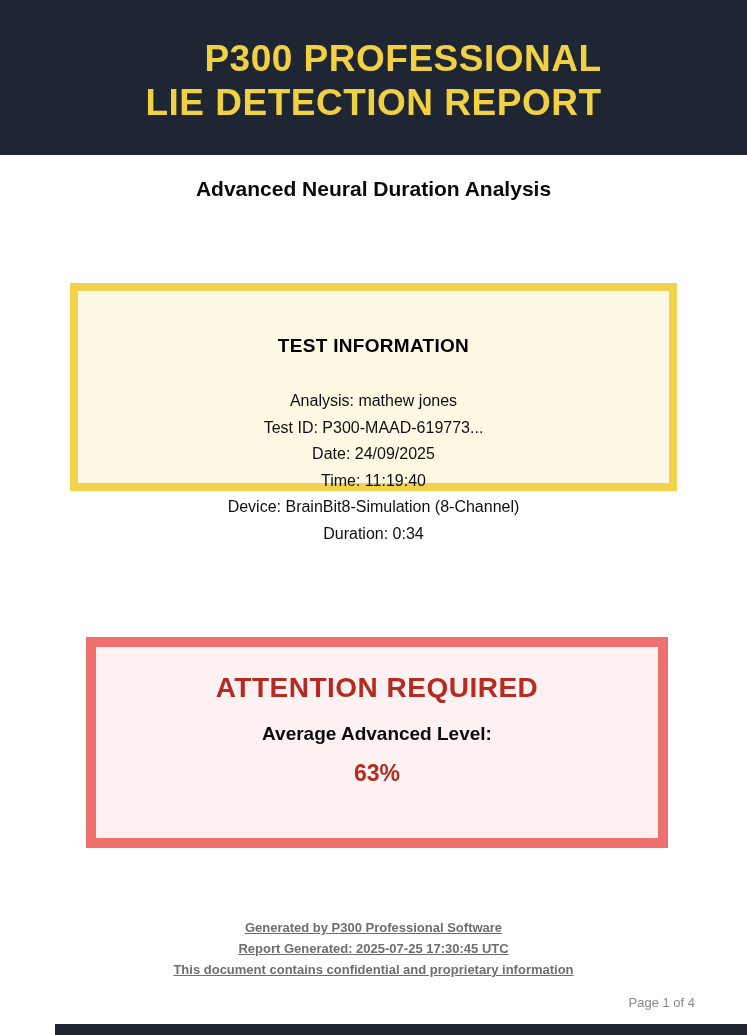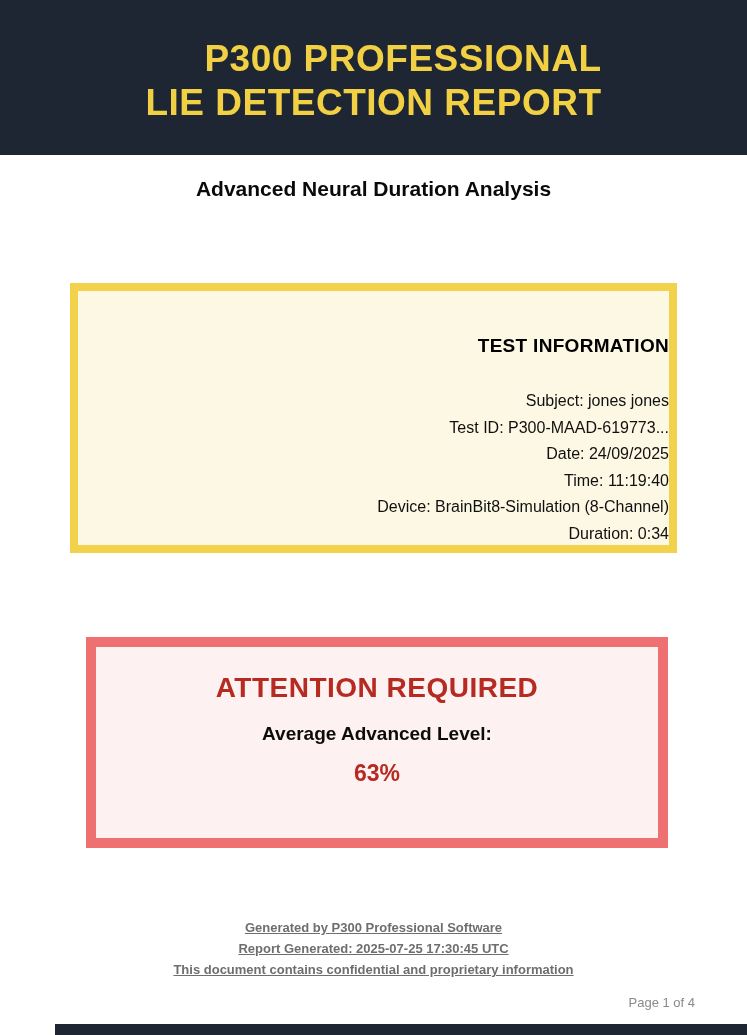--- a/index.html
+++ b/index.html
@@ -45,24 +45,24 @@
     text-align: center;
     font-size: 21px;
     font-weight: bold;
     color: #0a0a0a;
   }
   .info-box {
     position: absolute;
     top: 283px;
     left: 70px;
     width: 607px;
-    height: 270px;
+    height: 208px;
     background: var(--info-bg, #fdf8e3);
     border: 8px solid var(--info-border, #f2d24b);
-    text-align: right;
+    text-align: center;
     padding-top: 44px;
   }
   .info-title {
     font-size: 19px;
     font-weight: bold;
     color: #000000;
     margin-bottom: 31px;
     letter-spacing: 0.3px;
   }
   .info-line {
@@ -139,21 +139,21 @@
       <span class="line">P300 PROFESSIONAL</span>
       <span class="line">LIE DETECTION REPORT</span>
     </h1>
   </header>
 
   <div class="subtitle">Advanced Neural Duration Analysis</div>
 
   <section class="info-box">
     <h2 class="info-title">TEST INFORMATION</h2>
     <div class="info-lines">
-        <div class="info-line">Subject: jones jones</div>
+        <div class="info-line">Analysis: mathew jones</div>
         <div class="info-line">Test ID: P300-MAAD-619773...</div>
         <div class="info-line">Date: 24/09/2025</div>
         <div class="info-line">Time: 11:19:40</div>
         <div class="info-line">Device: BrainBit8-Simulation (8-Channel)</div>
         <div class="info-line">Duration: 0:34</div>
       </div>
   </section>
 
   <section class="alert-box">
     <h2 class="alert-title">ATTENTION REQUIRED</h2>

